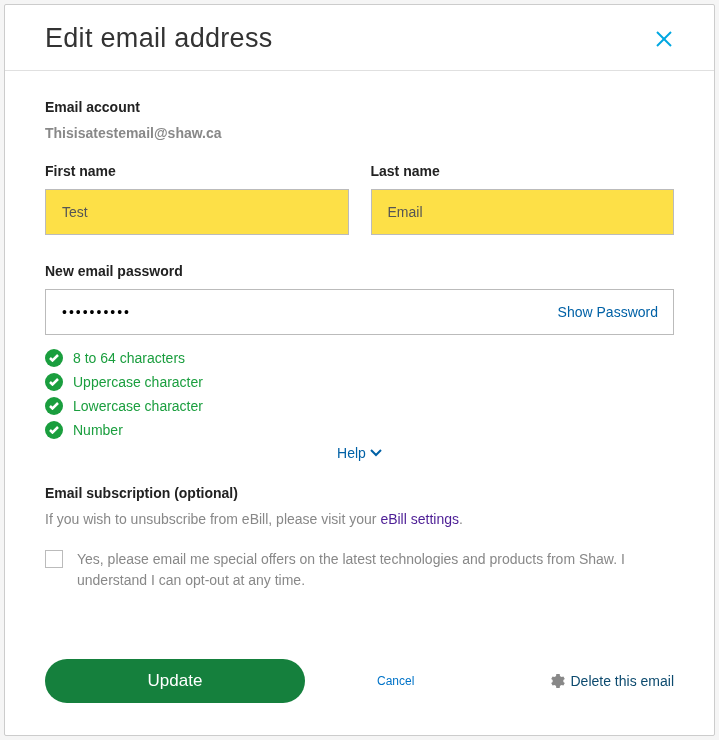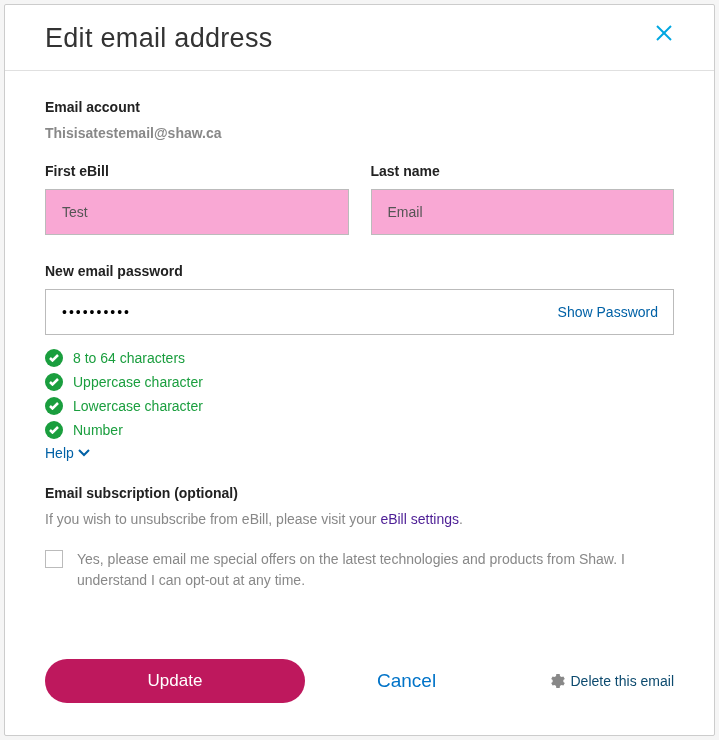--- a/index.html
+++ b/index.html
@@ -1,51 +1,51 @@
 <!DOCTYPE html>
 <html><head>
 <meta charset="utf-8">
 <style>
 * { box-sizing: border-box; margin: 0; padding: 0; }
 body { font-family: -apple-system, BlinkMacSystemFont, "Segoe UI", Arial, sans-serif; background: #f5f5f5; padding: 4px; }
 .modal { width: 711px; height: 732px; background: #fff; border: 1px solid #ccc; border-radius: 2px; display: flex; flex-direction: column; }
-.header { display: flex; align-items: flex-start; justify-content: space-between; padding: 18px 40px 16px 40px; border-bottom: 1px solid #e0e0e0; }
+.header { display: flex; align-items: center; justify-content: space-between; padding: 18px 40px 16px 40px; border-bottom: 1px solid #e0e0e0; }
 .title { font-size: 27px; font-weight: 300; color: #333; letter-spacing: 0.3px; }
 .close-btn { width: 20px; height: 20px; cursor: pointer; display: flex; align-items: center; justify-content: center; }
 .close-btn svg { stroke: #00a7e1; stroke-width: 2; }
 .scroll-area { flex: 1; overflow-y: scroll; position: relative; }
 .scroll-area::-webkit-scrollbar { width: 16px; }
 .scroll-area::-webkit-scrollbar-track { background: #f9f9f9; }
 .scroll-area::-webkit-scrollbar-thumb { background: #c1c1c1; border-radius: 0; }
 .scroll-area::-webkit-scrollbar-button { background: #f0f0f0; height: 16px; }
 .content { padding: 28px 40px 20px 40px; }
 .section-label { font-size: 14px; font-weight: 700; color: #222; margin-bottom: 10px; }
 .email-value { font-size: 14px; color: #888; margin-bottom: 22px; font-weight: bold; }
 .name-row { display: flex; gap: 22px; margin-bottom: 28px; }
 .name-col { flex: 1; }
 .input-label { font-size: 14px; font-weight: 600; color: #222; margin-bottom: 10px; display: block; }
-.text-input { width: 100%; padding: 14px 16px; font-size: 14px; border: 1px solid #bbb; background: #f9a8d4; color: #555; }
+.text-input { width: 100%; padding: 14px 16px; font-size: 14px; border: 1px solid #bbb; background: #fde047; color: #555; }
 .pwd-wrapper { position: relative; margin-bottom: 14px; }
 .pwd-input { width: 100%; padding: 14px 140px 14px 16px; font-size: 14px; border: 1px solid #bbb; background: #fff; letter-spacing: 2px; }
 .show-pwd { position: absolute; right: 16px; top: 50%; transform: translateY(-50%); color: #0061a6; font-size: 14px; cursor: pointer; }
 .checks { margin-bottom: 6px; text-align: right; }
 .check-item { display: flex; align-items: center; gap: 10px; margin-bottom: 6px; }
 .check-icon { width: 18px; height: 18px; border-radius: 50%; background: #1a9e3e; display: flex; align-items: center; justify-content: center; flex-shrink: 0; }
 .check-icon svg { stroke: #fff; stroke-width: 2.5; fill: none; }
 .check-text { font-size: 14px; color: #1a9e3e; }
-.help-row { display: flex; justify-content: flex-start; margin-bottom: 24px; }
+.help-row { display: flex; justify-content: center; margin-bottom: 24px; }
 .help-link { color: #0061a6; font-size: 14px; cursor: pointer; display: flex; align-items: center; gap: 4px; }
 .ebill-text { font-size: 14px; color: #888; margin-bottom: 22px; }
 .ebill-link { color: #4c1d95; cursor: pointer; }
 .optin-row { display: flex; align-items: flex-start; gap: 14px; margin-bottom: 68px; }
 .checkbox { width: 18px; height: 18px; border: 1px solid #bbb; background: #fff; flex-shrink: 0; cursor: pointer; margin-top: 1px; }
 .optin-text { font-size: 14px; color: #888; line-height: 1.5; }
 .actions { display: flex; align-items: center; gap: 0; }
-.update-btn { background: #be185d; color: #fff; border: none; border-radius: 24px; padding: 12px 0; width: 260px; font-size: 17px; font-weight: 400; cursor: pointer; }
-.cancel-link { color: #0073c8; font-size: 19px; cursor: pointer; margin-left: 72px; }
+.update-btn { background: #15803d; color: #fff; border: none; border-radius: 24px; padding: 12px 0; width: 260px; font-size: 17px; font-weight: 400; cursor: pointer; }
+.cancel-link { color: #0073c8; font-size: 12px; cursor: pointer; margin-left: 72px; }
 .delete-wrap { margin-left: auto; display: flex; align-items: center; gap: 6px; cursor: pointer; }
 .gear-icon { width: 16px; height: 16px; }
 .delete-link { color: #0c4a6e; font-size: 14px; }
 </style>
 </head>
 <body>
 
 <div class="modal">
   <div class="header">
     <div class="title">Edit email address</div>
@@ -58,21 +58,21 @@
   </div>
 
   <div class="scroll-area">
     <div class="content">
 
       <div class="section-label">Email account</div>
       <div class="email-value">Thisisatestemail@shaw.ca</div>
 
       <div class="name-row">
         <div class="name-col">
-          <label class="input-label">First eBill</label>
+          <label class="input-label">First name</label>
           <input class="text-input" type="text" value="Test" style="">
         </div>
         <div class="name-col">
           <label class="input-label">Last name</label>
           <input class="text-input" type="text" value="Email" style="">
         </div>
       </div>
 
       <div class="input-label">New email password</div>
       <div class="pwd-wrapper">

